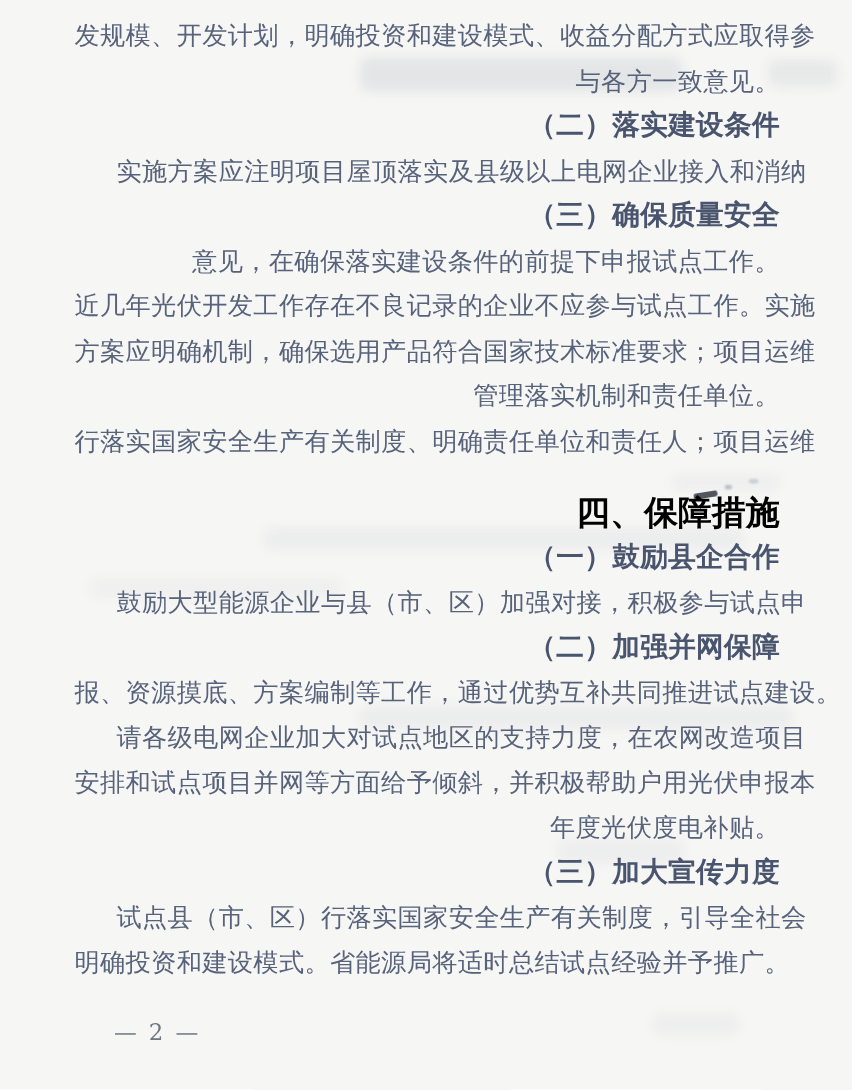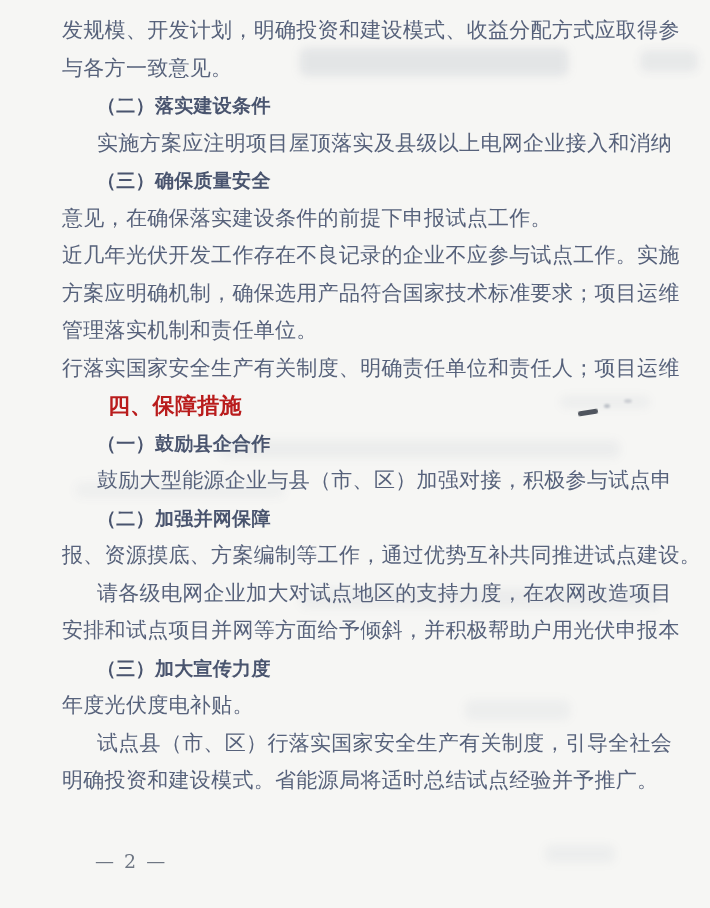--- a/index.html
+++ b/index.html
@@ -12,45 +12,47 @@
     width: 710px;
     height: 908px;
     background: #f6f6f4;
     overflow: hidden;
     font-family: "DejaVu Serif", "Liberation Serif", serif;
   }
   .content {
     position: absolute;
     top: 12px;
     left: 62px;
-    right: 36px;
+    right: 60px;
+    text-align: right;
   }
   .line {
     display: block;
     height: 37.5px;
     line-height: 37.5px;
     font-size: 21px;
     color: #57627b;
     white-space: nowrap;
     letter-spacing: 0.3px;
   }
   .line.body-first { padding-left: 35px; }
   .line.subheading {
     padding-left: 35px;
     font-family: "DejaVu Sans", "Liberation Sans", sans-serif;
     font-weight: 700;
-    font-size: 19px;
+    font-size: 23px;
     color: #49546e;
   }
   .line.heading {
     padding-left: 46px;
     font-family: "DejaVu Sans", "Liberation Sans", sans-serif;
     font-weight: 700;
-    font-size: 22px;
-    color: #b91c1c;
+    font-size: 28px;
+    color: #000000;
+    margin-top: 22px;
   }
   .page-number {
     position: absolute;
     left: 95px;
     top: 846px;
     height: 30px;
     line-height: 30px;
     font-size: 19px;
     color: #6e7683;
     letter-spacing: 2px;
@@ -121,21 +123,21 @@
     <div class="line body">方案应明确机制，确保选用产品符合国家技术标准要求；项目运维</div>
     <div class="line body">管理落实机制和责任单位。</div>
     <div class="line body">行落实国家安全生产有关制度、明确责任单位和责任人；项目运维</div>
     <div class="line heading">四、保障措施</div>
     <div class="line subheading">（一）鼓励县企合作</div>
     <div class="line body-first">鼓励大型能源企业与县（市、区）加强对接，积极参与试点申</div>
     <div class="line subheading">（二）加强并网保障</div>
     <div class="line body">报、资源摸底、方案编制等工作，通过优势互补共同推进试点建设。</div>
     <div class="line body-first">请各级电网企业加大对试点地区的支持力度，在农网改造项目</div>
     <div class="line body">安排和试点项目并网等方面给予倾斜，并积极帮助户用光伏申报本</div>
+    <div class="line body">年度光伏度电补贴。</div>
     <div class="line subheading">（三）加大宣传力度</div>
-    <div class="line body">年度光伏度电补贴。</div>
     <div class="line body-first">试点县（市、区）行落实国家安全生产有关制度，引导全社会</div>
     <div class="line body">明确投资和建设模式。省能源局将适时总结试点经验并予推广。</div>
   </div>
 
   <div class="page-number">— 2 —</div>
 
 </div>
 
 </body></html>

